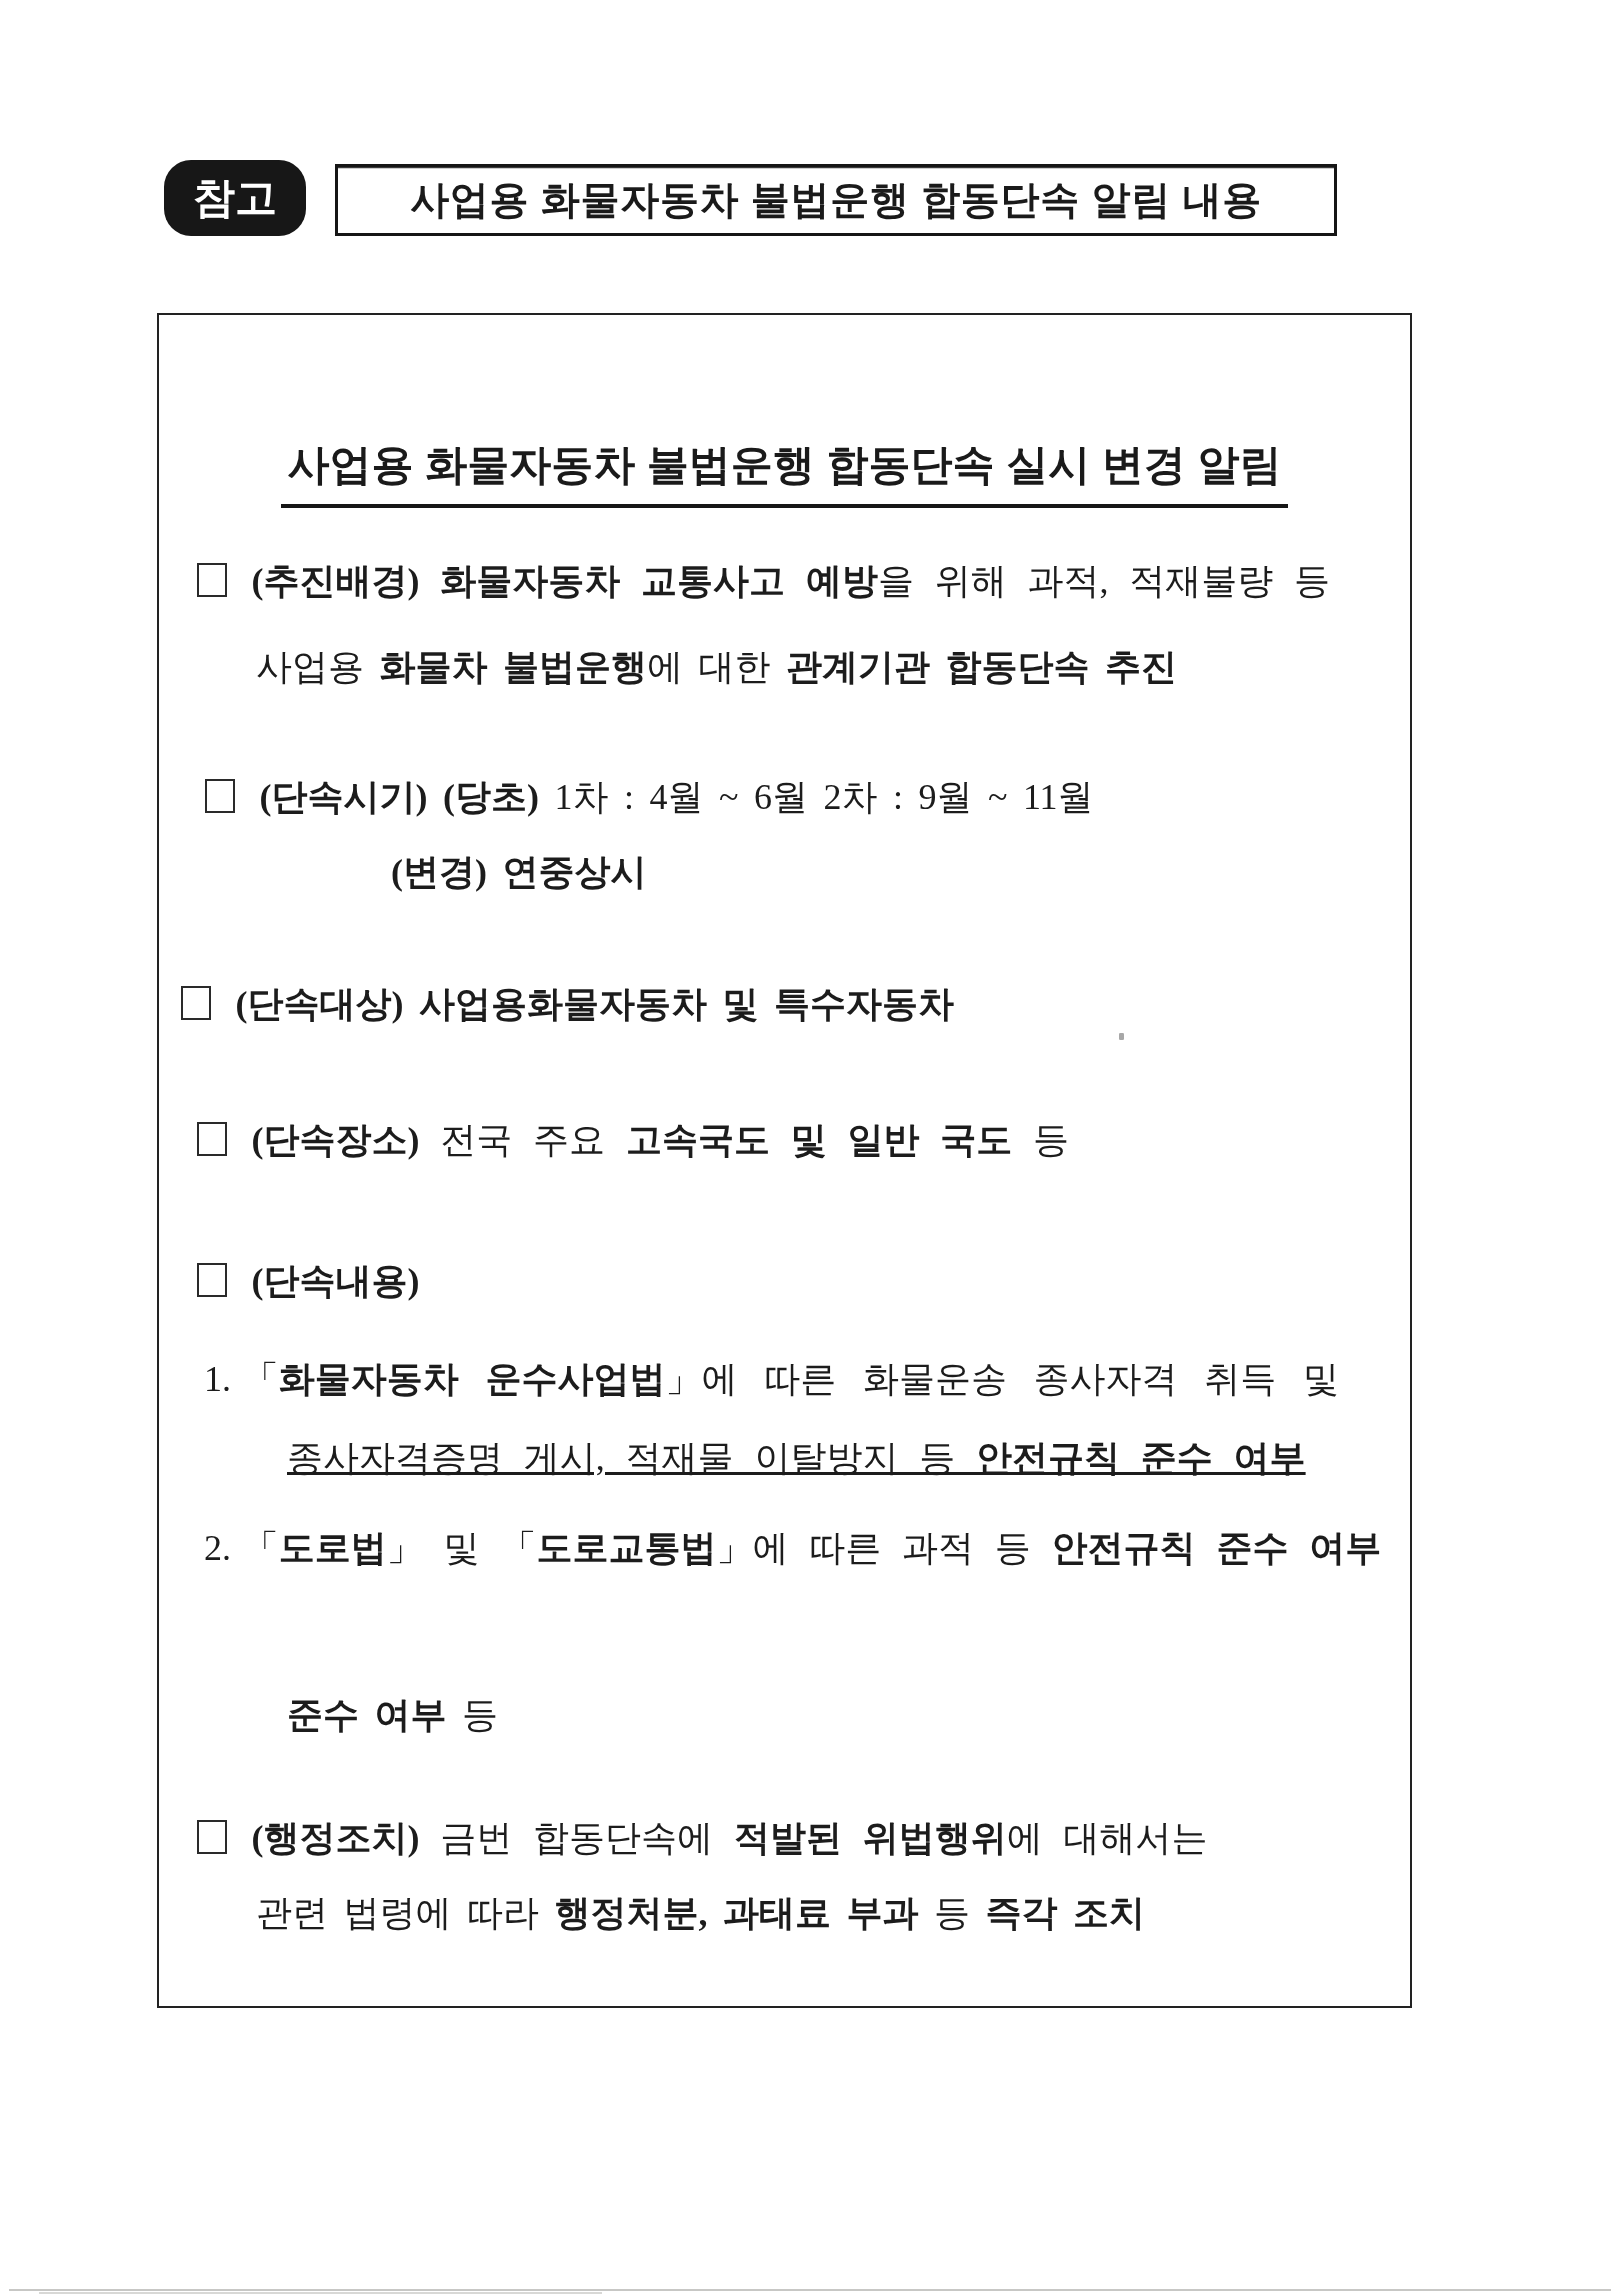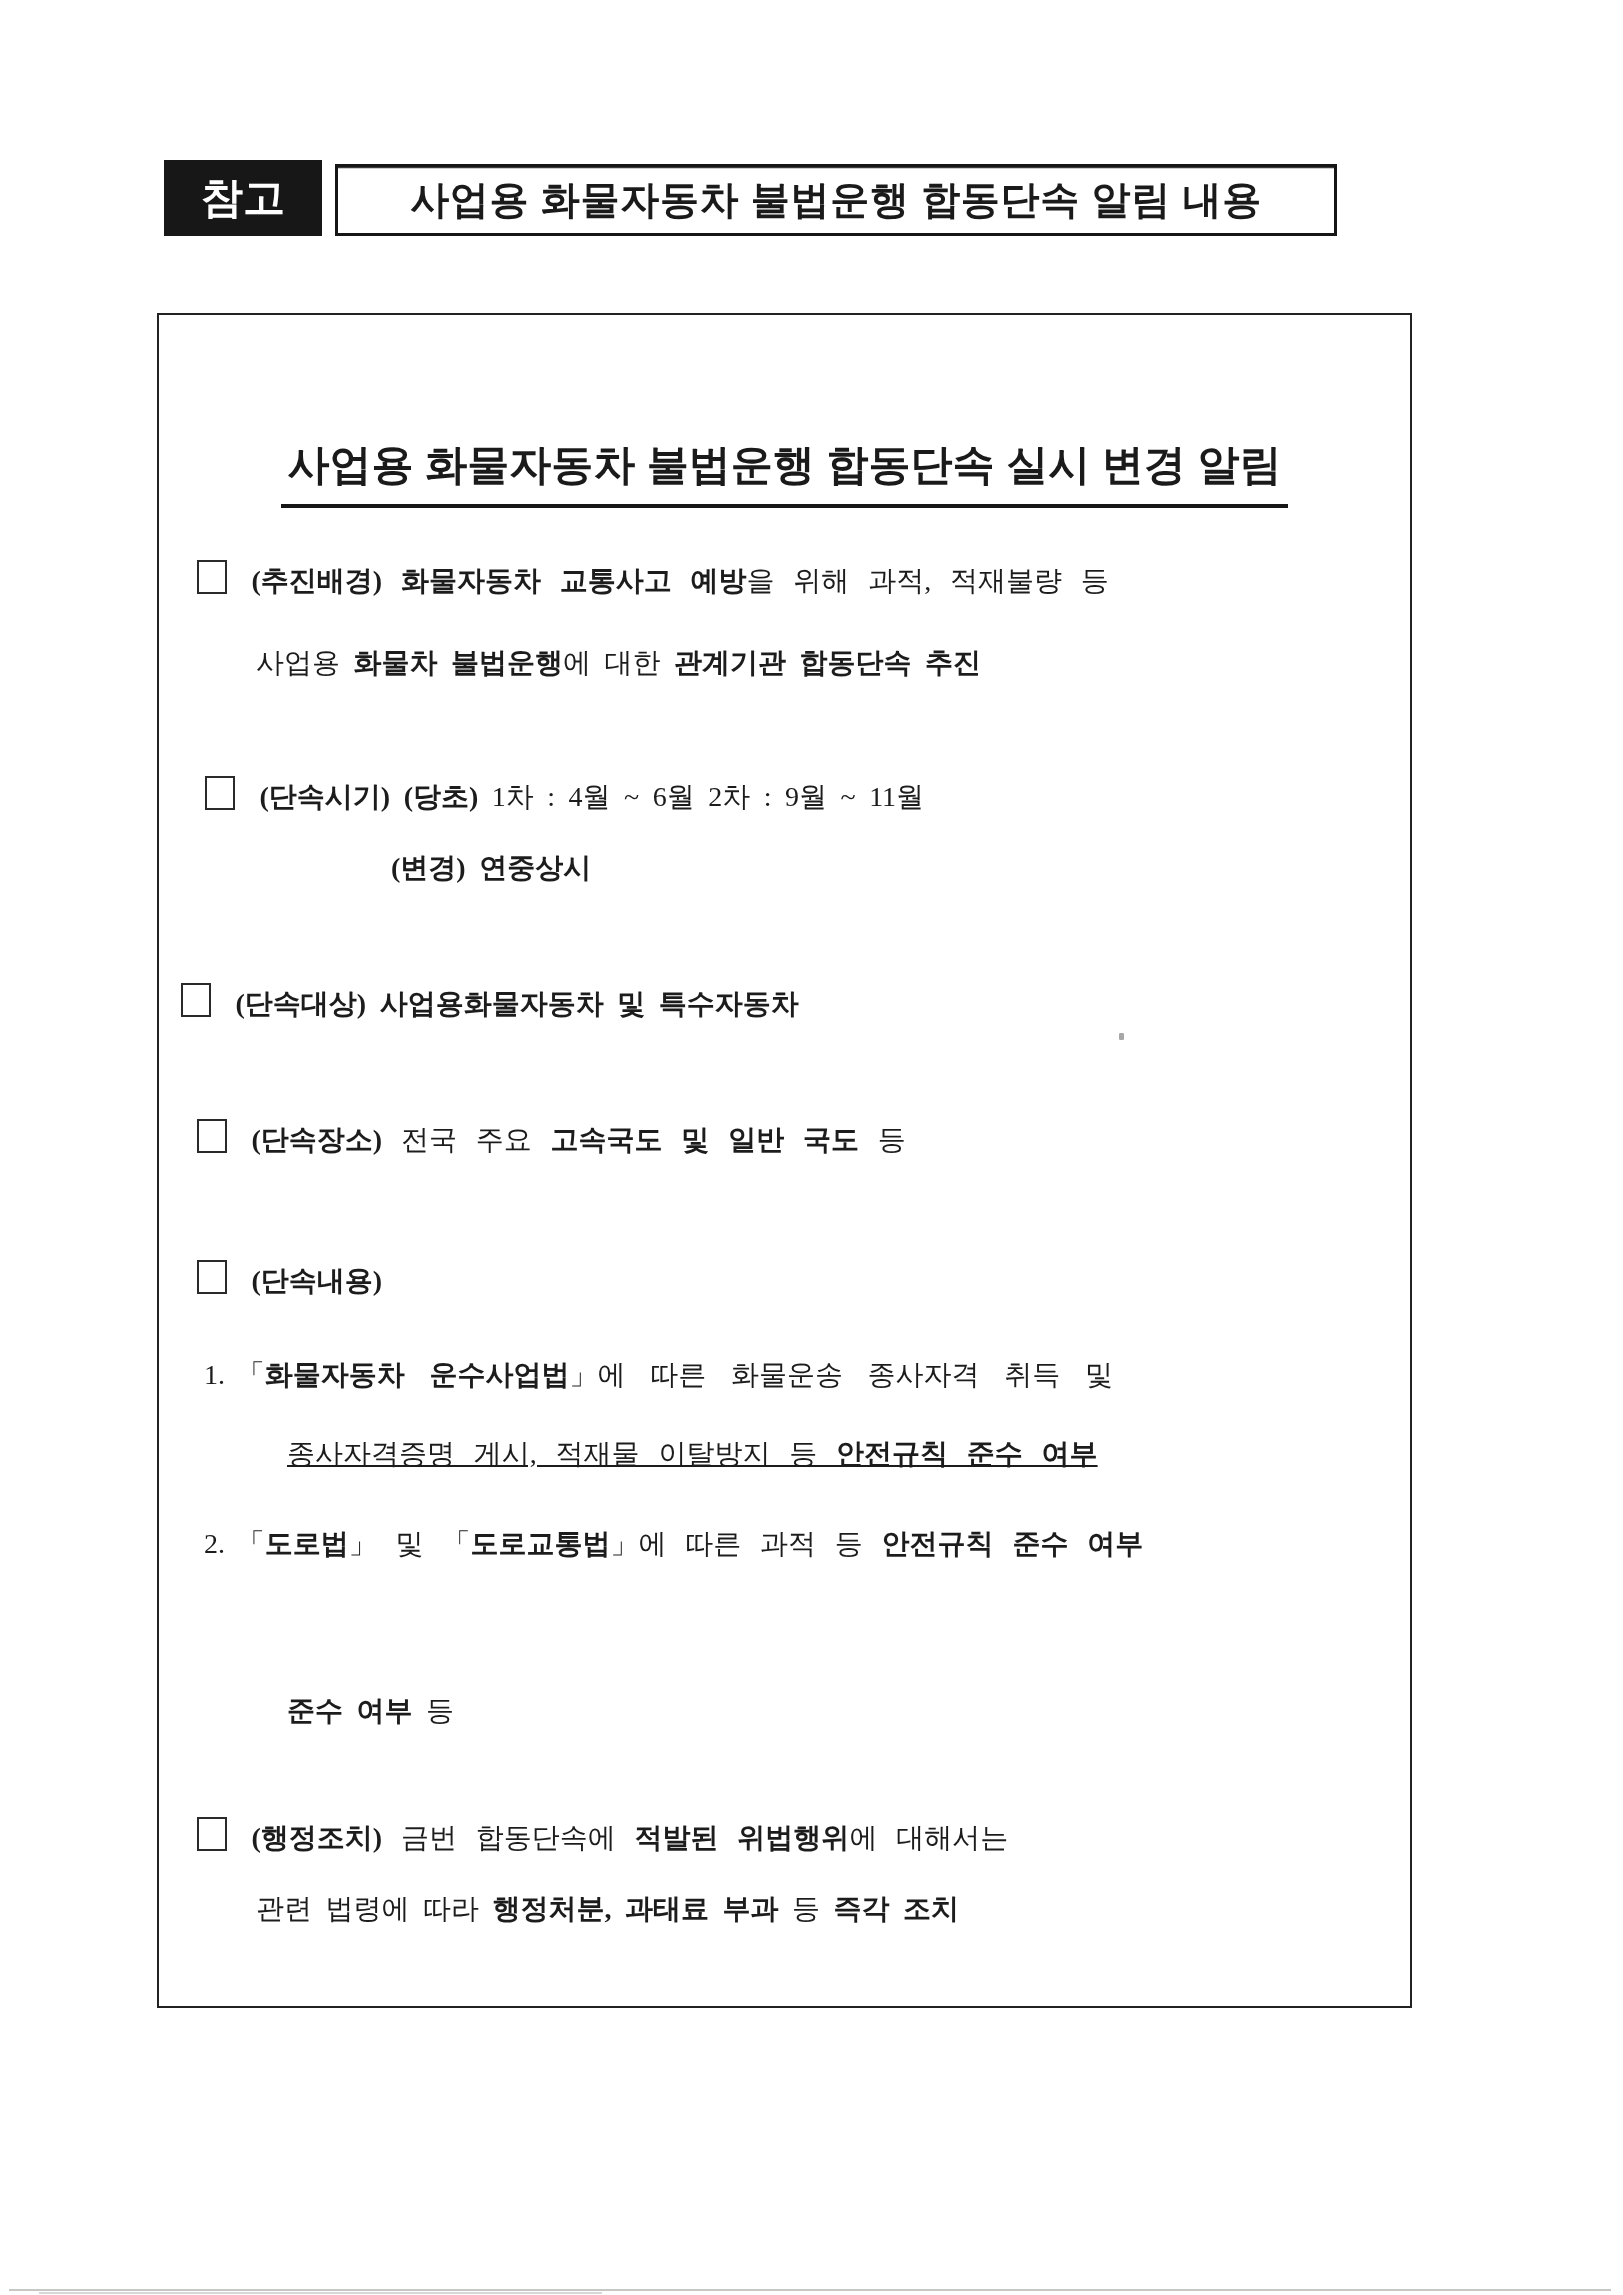--- a/index.html
+++ b/index.html
@@ -8,25 +8,25 @@
     position:relative;
     width:1623px; height:2295px;
     background:#ffffff;
     color:#1a1a1a;
     font-family:"Liberation Serif", "DejaVu Serif", serif;
     overflow:hidden;
   }
   
   .tag-box {
     position:absolute; left:164px; top:160px;
-    width:158px; height:76px;
+    width:142px; height:76px;
     background:#171717; color:#ffffff;
     display:flex; align-items:center; justify-content:center;
     font-family:"Liberation Sans", "DejaVu Sans", sans-serif;
-    font-weight:bold; font-size:42px;
+    font-weight:bold; font-size:42px;border-radius:27px;
   }
   .header-title-box {
     position:absolute; left:335px; top:164px;
     width:1002px; height:72px;
     border:3.3px solid #161616;
     background:#ffffff;
     display:flex; align-items:center; justify-content:center;
     font-family:"Liberation Sans", "DejaVu Sans", sans-serif;
     font-weight:bold; font-size:39px; letter-spacing:0.7px;
     box-shadow:0 1.3px 0 #3a3a3a inset;
@@ -44,21 +44,21 @@
     font-family:"Liberation Sans", "DejaVu Sans", sans-serif;
     font-weight:bold; font-size:42px;margin-top:38px;
   }
   .doc-title .inner {
     display:inline-block;
     border-bottom:4.6px solid #161616;
     padding:0 6.5px 10.5px 6.5px;
   }
   .line {
     position:absolute;
-    font-size:28px; line-height:1.18;
+    font-size:36px; line-height:1.18;
     white-space:nowrap;
     color:#1c1c1c;
   }
   .line .b { font-weight:bold; }
   .ws1 { word-spacing:6.5px; }
   .ws2 { word-spacing:11.8px; }
   .ws3 { word-spacing:17.7px; }
   .cbx {
     display:inline-block;
     width:29.5px; height:34px;

